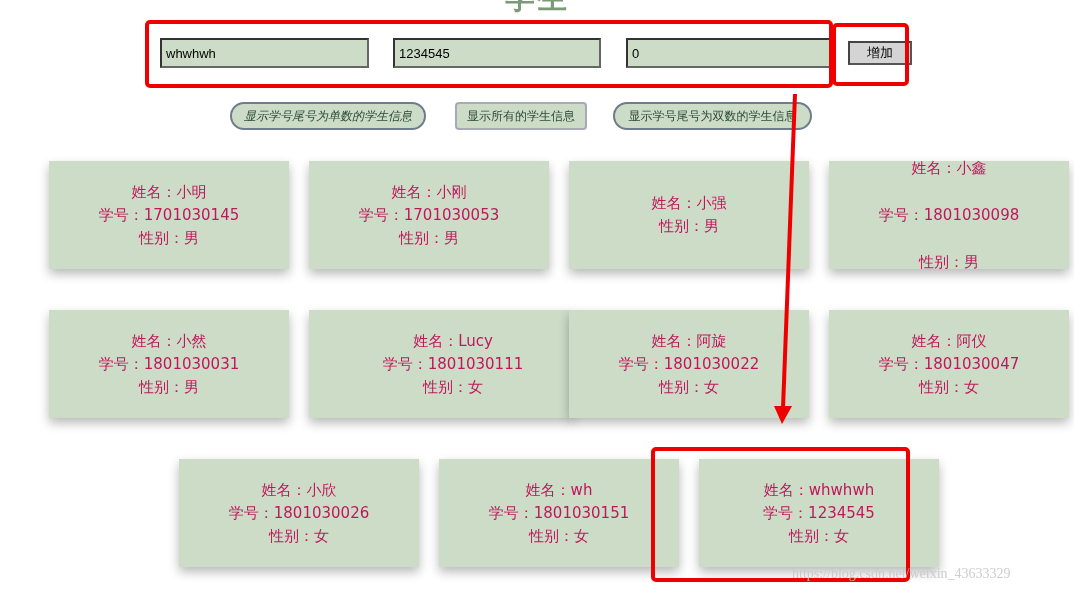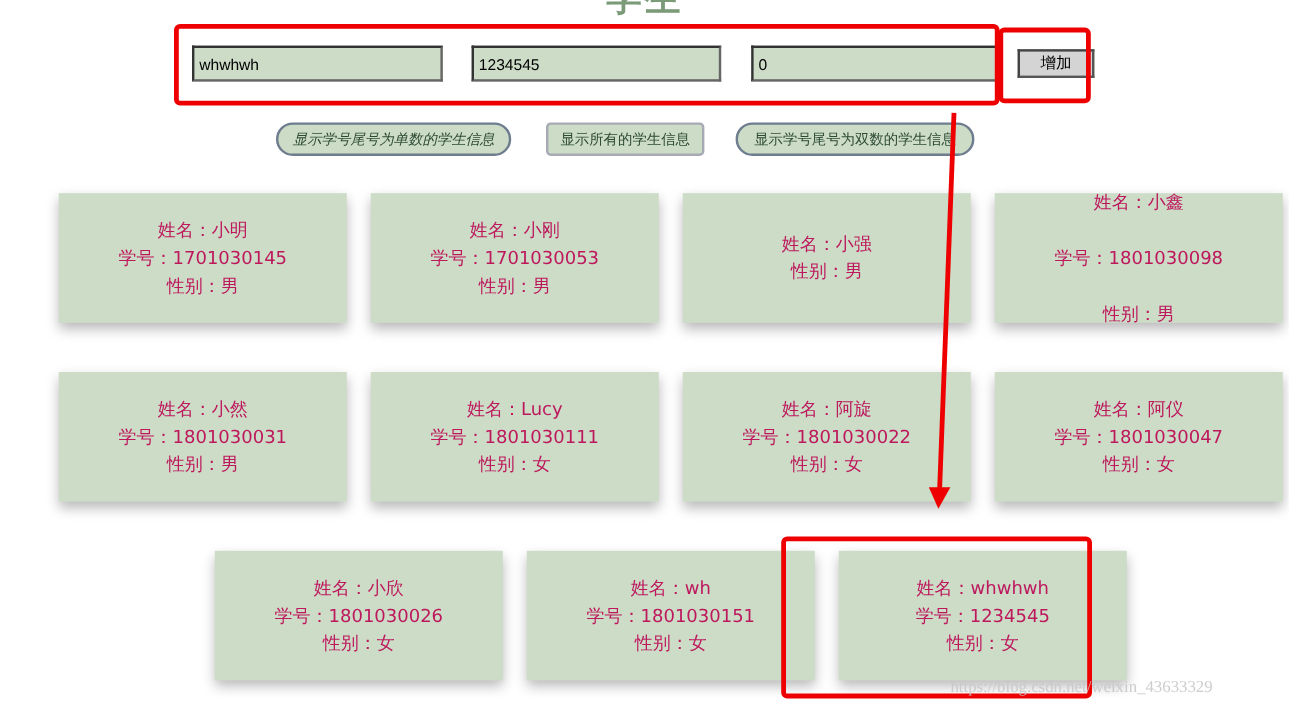--- a/index.html
+++ b/index.html
@@ -76,21 +76,21 @@
   <div class="line"><span>姓名：</span><span>小鑫</span></div>
   <div class="line"><span>学号：</span><span>1801030098</span></div>
   <div class="line"><span>性别：</span><span>男</span></div>
 </div>
 
 <div class="card" style="left:11px; top:310px;">
   <div class="line"><span>姓名：</span><span>小然</span></div>
   <div class="line"><span>学号：</span><span>1801030031</span></div>
   <div class="line"><span>性别：</span><span>男</span></div>
 </div>
-<div class="card" style="left:271px; top:310px;">
+<div class="card" style="left:271px; top:310px;padding-left:24px;">
   <div class="line"><span>姓名：</span><span>Lucy</span></div>
   <div class="line"><span>学号：</span><span>1801030111</span></div>
   <div class="line"><span>性别：</span><span>女</span></div>
 </div>
 <div class="card" style="left:531px; top:310px;">
   <div class="line"><span>姓名：</span><span>阿旋</span></div>
   <div class="line"><span>学号：</span><span>1801030022</span></div>
   <div class="line"><span>性别：</span><span>女</span></div>
 </div>
 <div class="card" style="left:791px; top:310px;">

